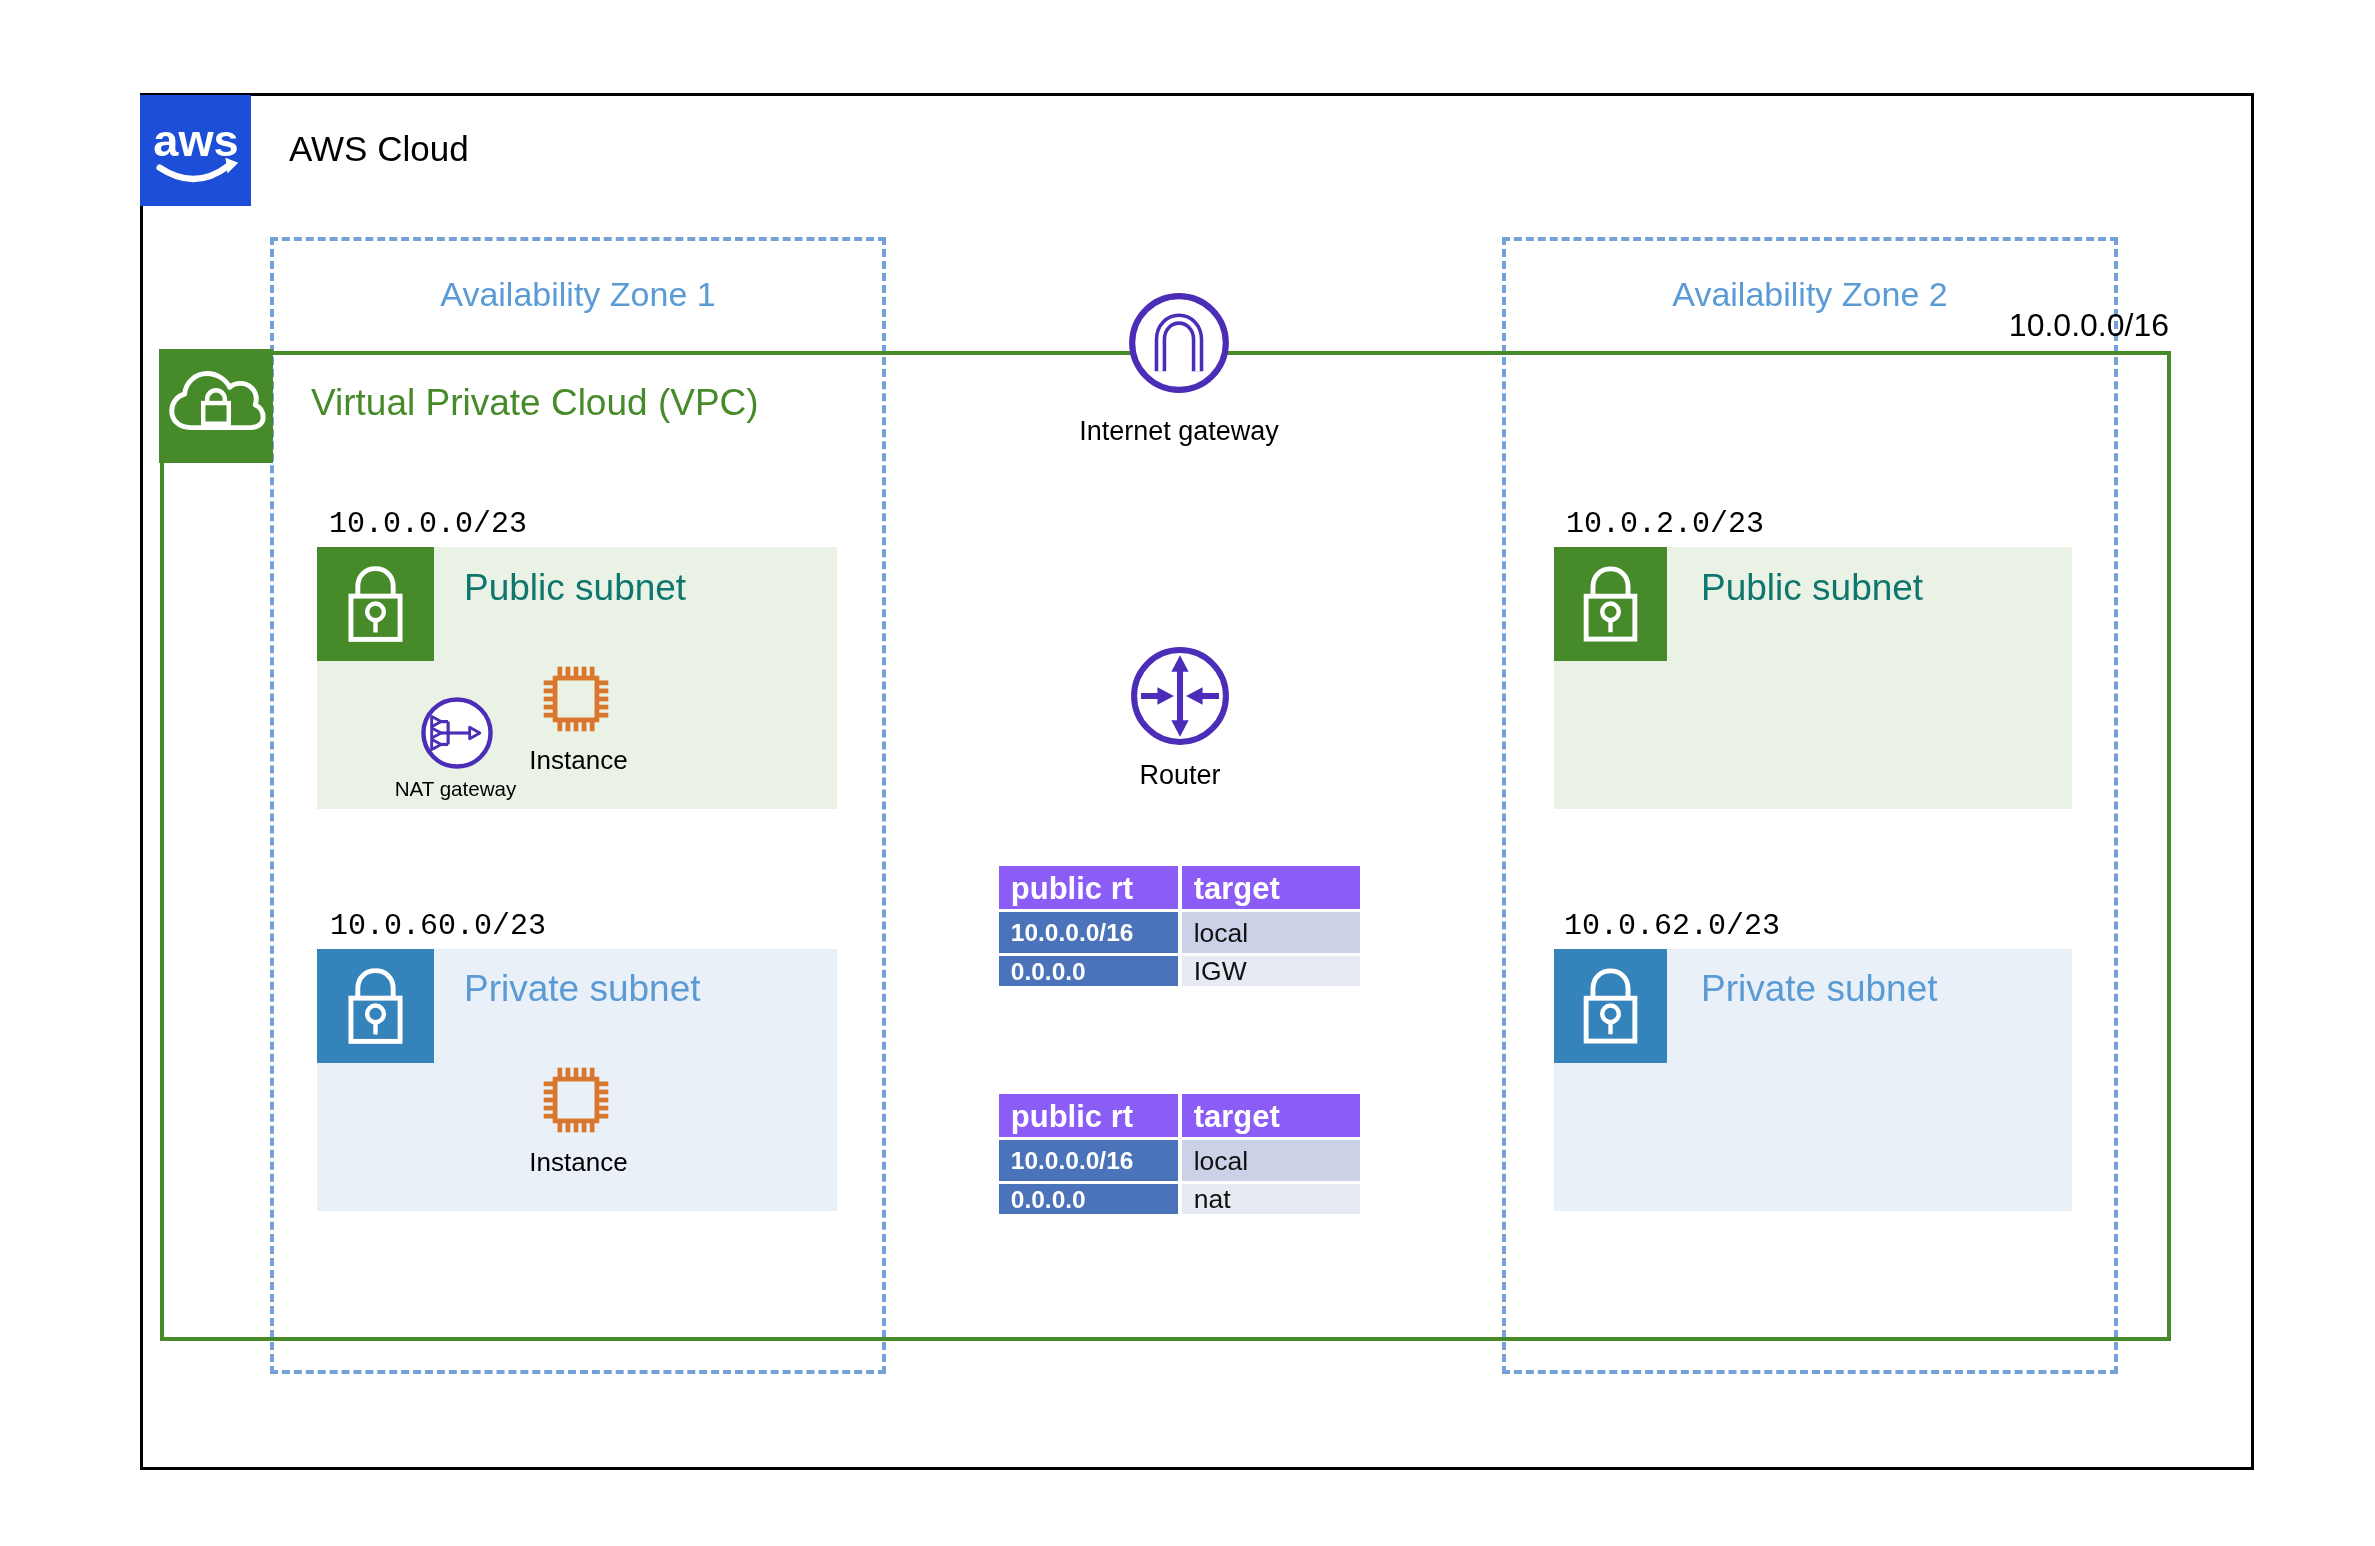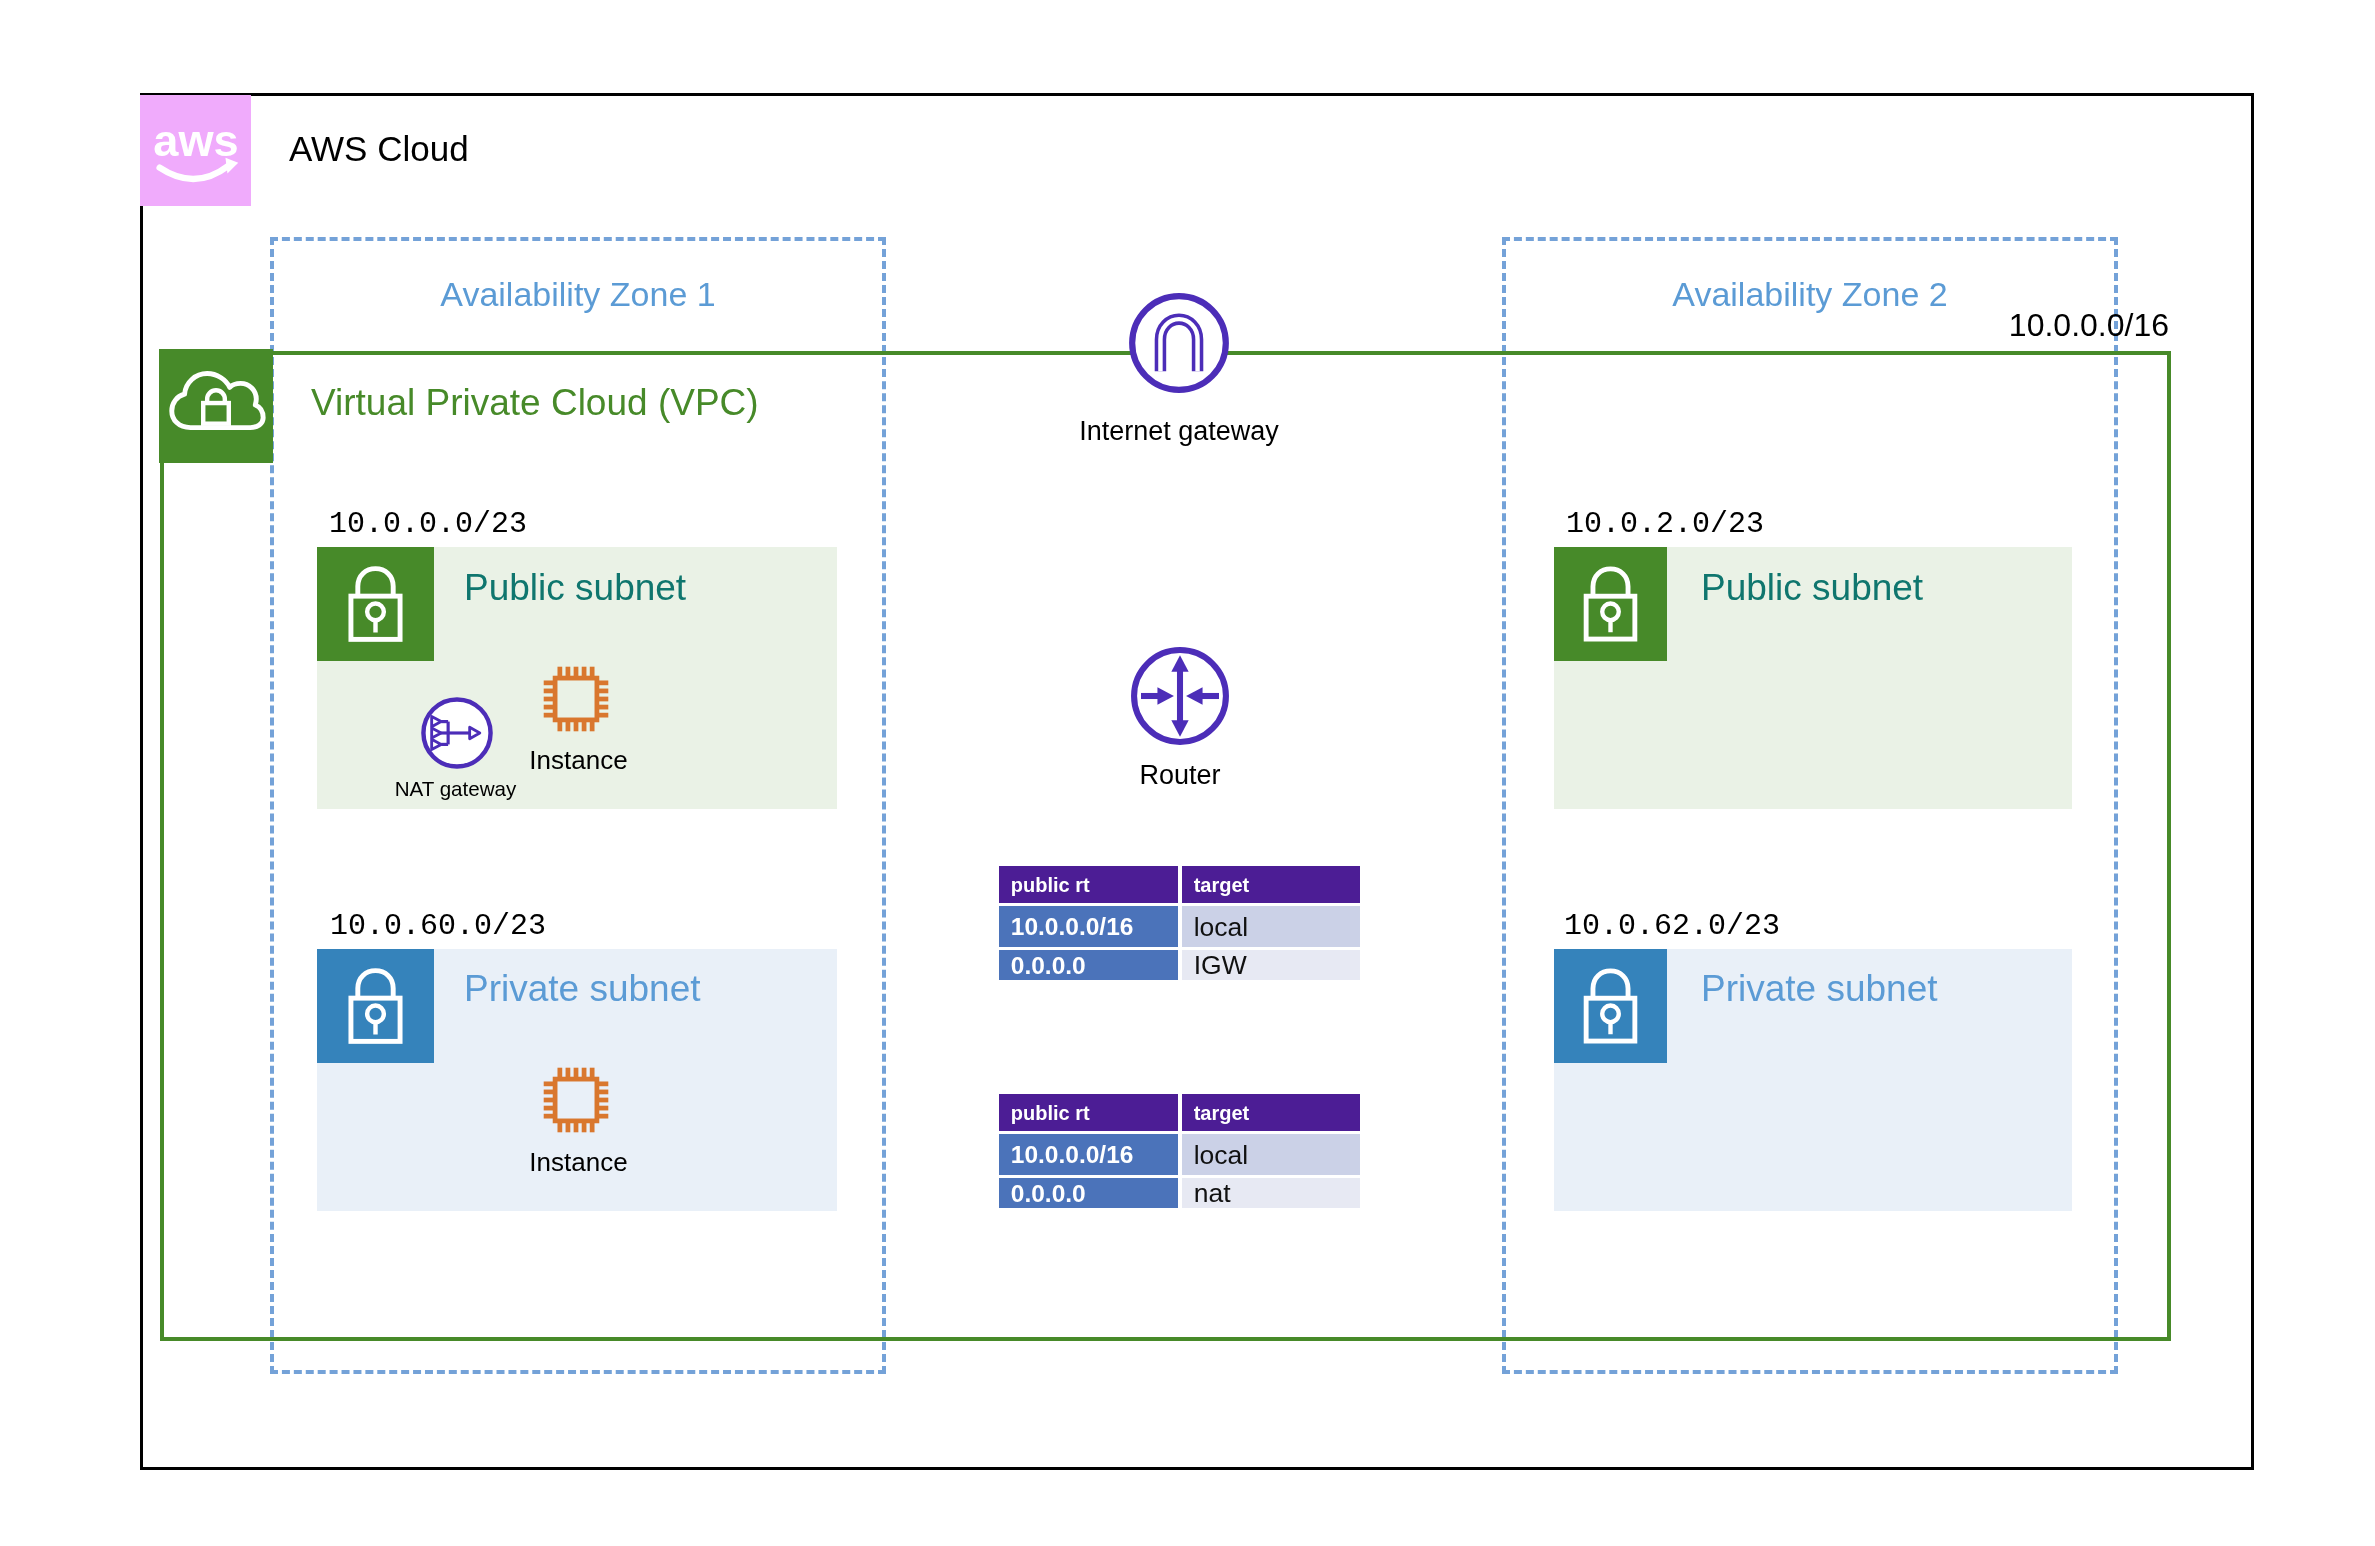--- a/index.html
+++ b/index.html
@@ -2,21 +2,21 @@
 <html><head>
 <meta charset="utf-8">
 <style>
   html,body{margin:0;padding:0;background:#ffffff;}
   body{width:2376px;height:1547px;position:relative;overflow:hidden;
        font-family:"Liberation Sans", sans-serif;color:#000;}
   .abs{position:absolute;}
 
   
   .outer-frame{left:140px;top:93px;width:2114px;height:1377px;border:3.9px solid #000;box-sizing:border-box;background:#fff;}
-  .aws-logo{left:140px;top:95px;width:111px;height:111px;background:#f0abfc;}
+  .aws-logo{left:140px;top:95px;width:111px;height:111px;background:#1d4ed8;}
   .aws-cloud-title{left:289px;top:129px;font-size:35px;color:#000;}
 
   
   .az-box{width:616px;height:1137px;top:237px;border:4.9px dashed #74A2D8;box-sizing:border-box;}
   .az1{left:270px;} .az2{left:1502px;}
   .az-title{top:275px;width:616px;text-align:center;font-size:34px;color:#5B9BD5;}
   .az-title.t1{left:270px;} .az-title.t2{left:1502px;}
 
   
   .vpc-box{left:160px;top:351px;width:2011px;height:990px;border:4.9px solid #478A29;box-sizing:border-box;background:transparent;}
@@ -52,21 +52,21 @@
   .nat-caption{left:338px;top:777px;width:235px;font-size:20.6px;text-align:center;color:#000;}
   .chip-icon{width:76px;height:76px;}
   .chip1{left:538px;top:661px;} .chip2{left:538px;top:1062px;}
   .chip-caption{width:235px;font-size:26px;text-align:center;color:#000;}
   .chipcap1{left:461px;top:745px;} .chipcap2{left:461px;top:1147px;}
 
   
   .rt{width:365px;display:grid;grid-template-columns:179px 178px;column-gap:3.9px;row-gap:2.9px;}
   .rt-public{left:999px;top:866px;} .rt-private{left:999px;top:1094px;}
   .rt .cell{box-sizing:border-box;padding:2px 0 0 11.8px;display:flex;align-items:center;}
-  .rt .hdr{height:37px;background:#4c1d95;color:#fff;font-weight:bold;font-size:20px;}
+  .rt .hdr{height:43px;background:#8b5cf6;color:#fff;font-weight:bold;font-size:31px;}
   .rt .key{background:#4B73BA;color:#fff;font-weight:bold;font-size:24.5px;}
   .rt .r1{height:41px;} .rt .r2{height:30px;}
   .rt .val1{background:#CBD1E7;color:#111;font-size:26.5px;}
   .rt .val2{background:#E7E9F3;color:#111;font-size:26.5px;}
 
   svg{display:block;width:100%;height:100%;}
 </style>
 </head>
 <body>
 

